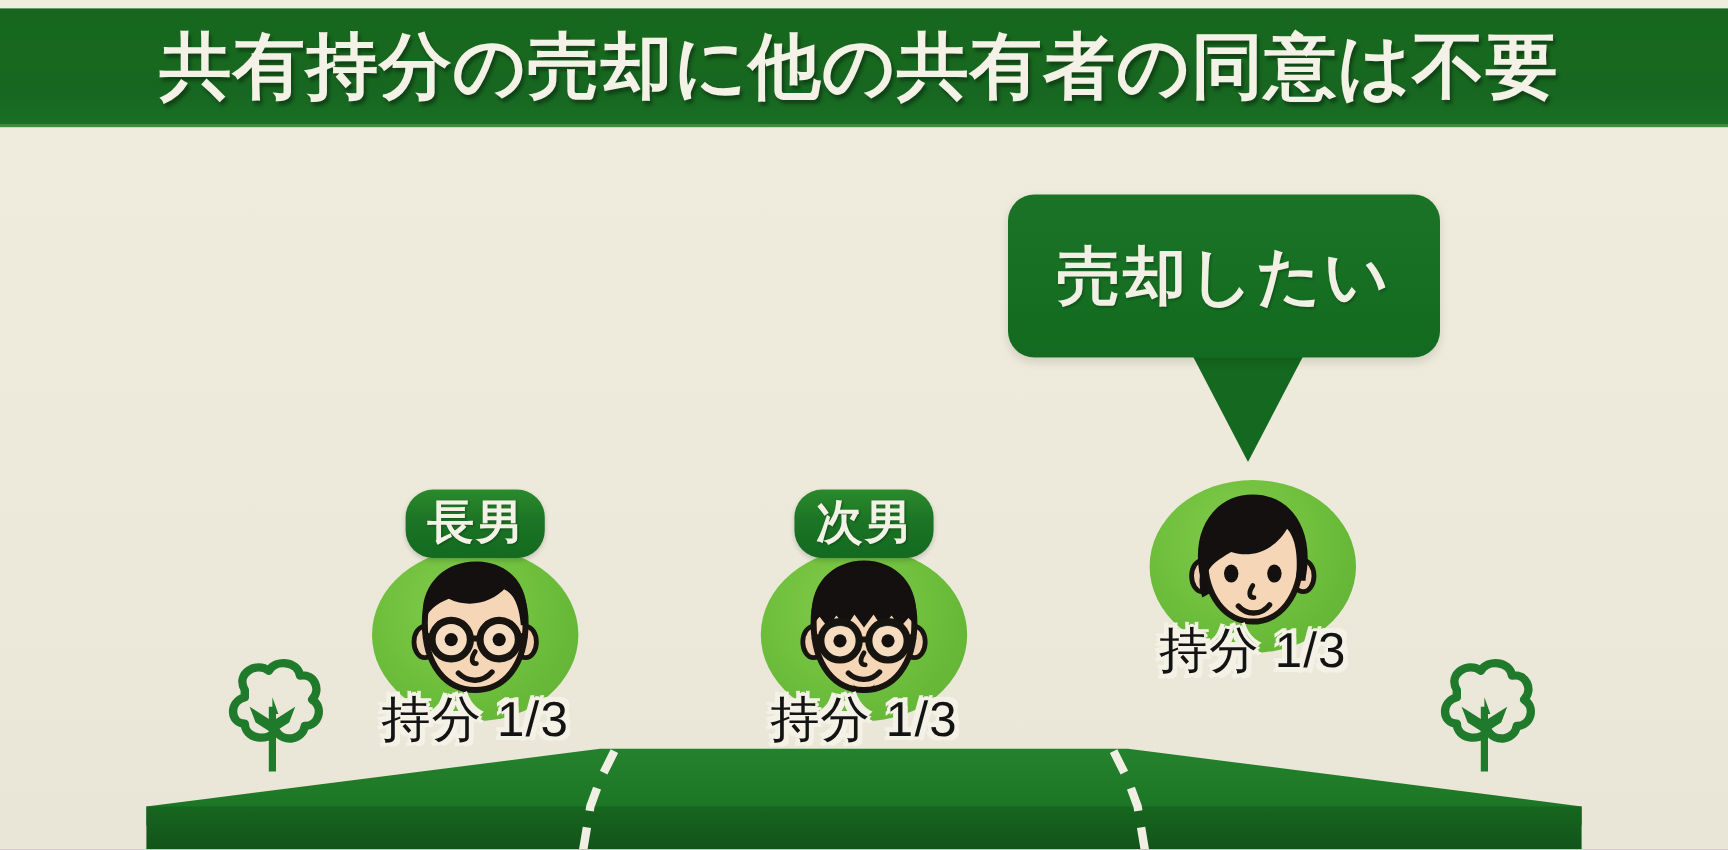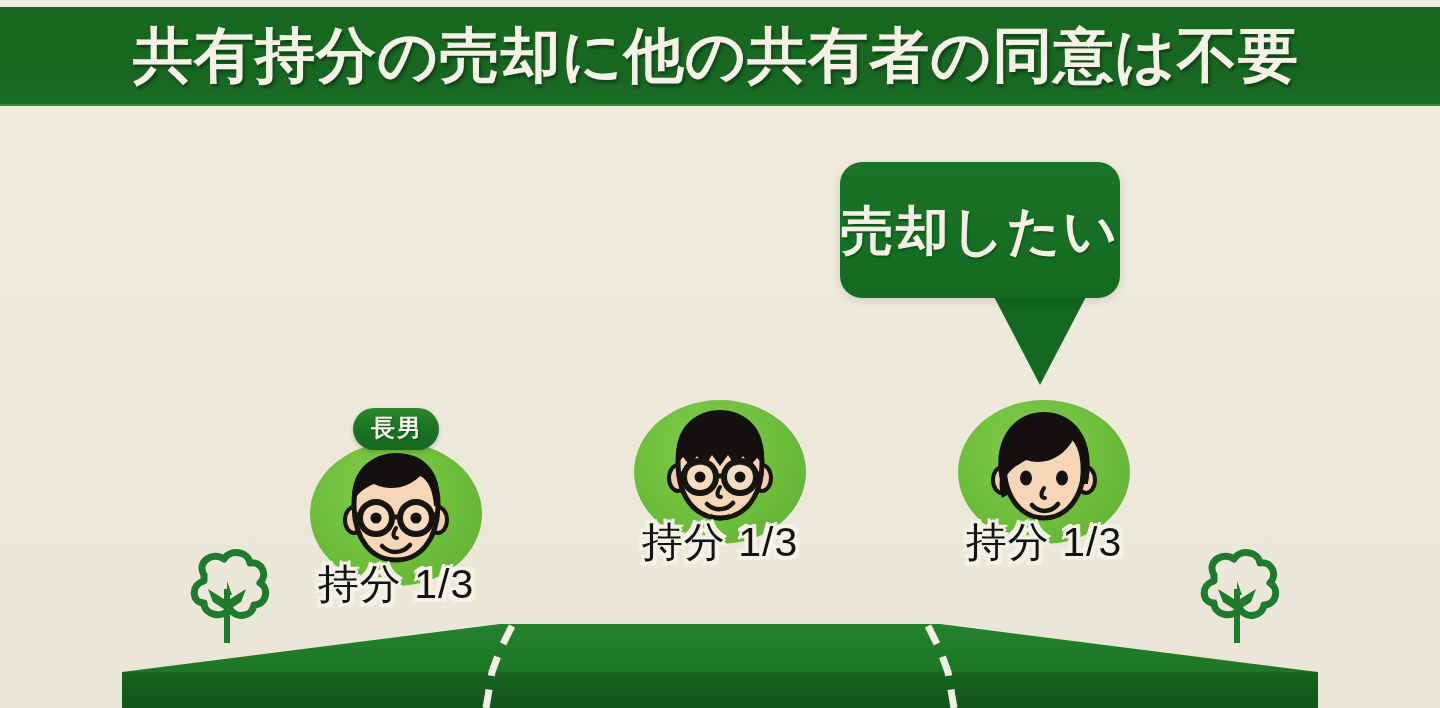--- a/index.html
+++ b/index.html
@@ -51,21 +51,21 @@
     white-space: nowrap;
     text-shadow: 2px 3px 3px rgba(0,0,0,0.35);
     transform: translateX(-4px);
   }
 
   
   .bubble-wrap {
     position: absolute;
     left: 840px;
     top: 162px;
-    width: 280px;
+    width: 360px;
     height: 136px;
   }
   .bubble-body {
     position: absolute;
     inset: 0;
     background: linear-gradient(180deg, #1b7327 0%, #177023 40%, #136a20 100%);
     border-radius: 22px;
     box-shadow: 0 3px 8px rgba(0,0,0,0.12);
     display: flex;
     align-items: center;
@@ -117,21 +117,21 @@
   .person-1 { left: 296px; top: 408px; }
   .person-2 { left: 620px; top: 408px; }
   .person-3 { left: 944px; top: 408px; }
 
   .role-badge {
     position: relative;
     z-index: 4;
     display: inline-block;
     background: linear-gradient(180deg, #2a8a2c 0%, #1c7425 45%, #136a20 100%);
     color: #f4f2e6;
-    font-size: 24px;
+    font-size: 39px;
     font-weight: bold;
     letter-spacing: 2px;
     line-height: 1;
     padding: 8px 16px 10px 18px;
     border-radius: 23px;
     box-shadow: 0 2px 4px rgba(0,0,0,0.18);
     text-shadow: 1px 1px 2px rgba(0,0,0,0.3);
   }
 
   .avatar {
@@ -278,20 +278,21 @@
         <path d="M 62,80 C 58,86 59,90 63,90" stroke="#181410" stroke-width="4" fill="none" stroke-linecap="round"></path>
 
         <path d="M 48,98 C 56,106 68,106 76,97" stroke="#181410" stroke-width="4.5" fill="none" stroke-linecap="round"></path>
       </svg>
     </div>
 
     <div class="share-label">持分 1/3</div>
   </div>
 
   <div class="person person-2">
+    <div class="role-badge">次男</div>
 
     <div class="avatar">
       <svg width="124" height="132" viewBox="0 0 124 132" xmlns="http://www.w3.org/2000/svg">
         <ellipse cx="20" cy="72" rx="9" ry="13" fill="#f0cfb0" stroke="#181410" stroke-width="4"></ellipse>
         <ellipse cx="104" cy="72" rx="9" ry="13" fill="#f0cfb0" stroke="#181410" stroke-width="4"></ellipse>
         <path d="M 20,56 C 20,22 42,10 62,10 C 82,10 104,22 104,56
                  C 104,92 86,112 62,112 C 38,112 20,92 20,56 Z" fill="#f5d7b8" stroke="#181410" stroke-width="5"></path>
 
         <path d="M 19,58 C 14,24 36,4 62,4 C 88,4 110,24 105,58
                  L 99,52 L 92,60 L 85,50 L 77,60 L 70,49 L 62,60

